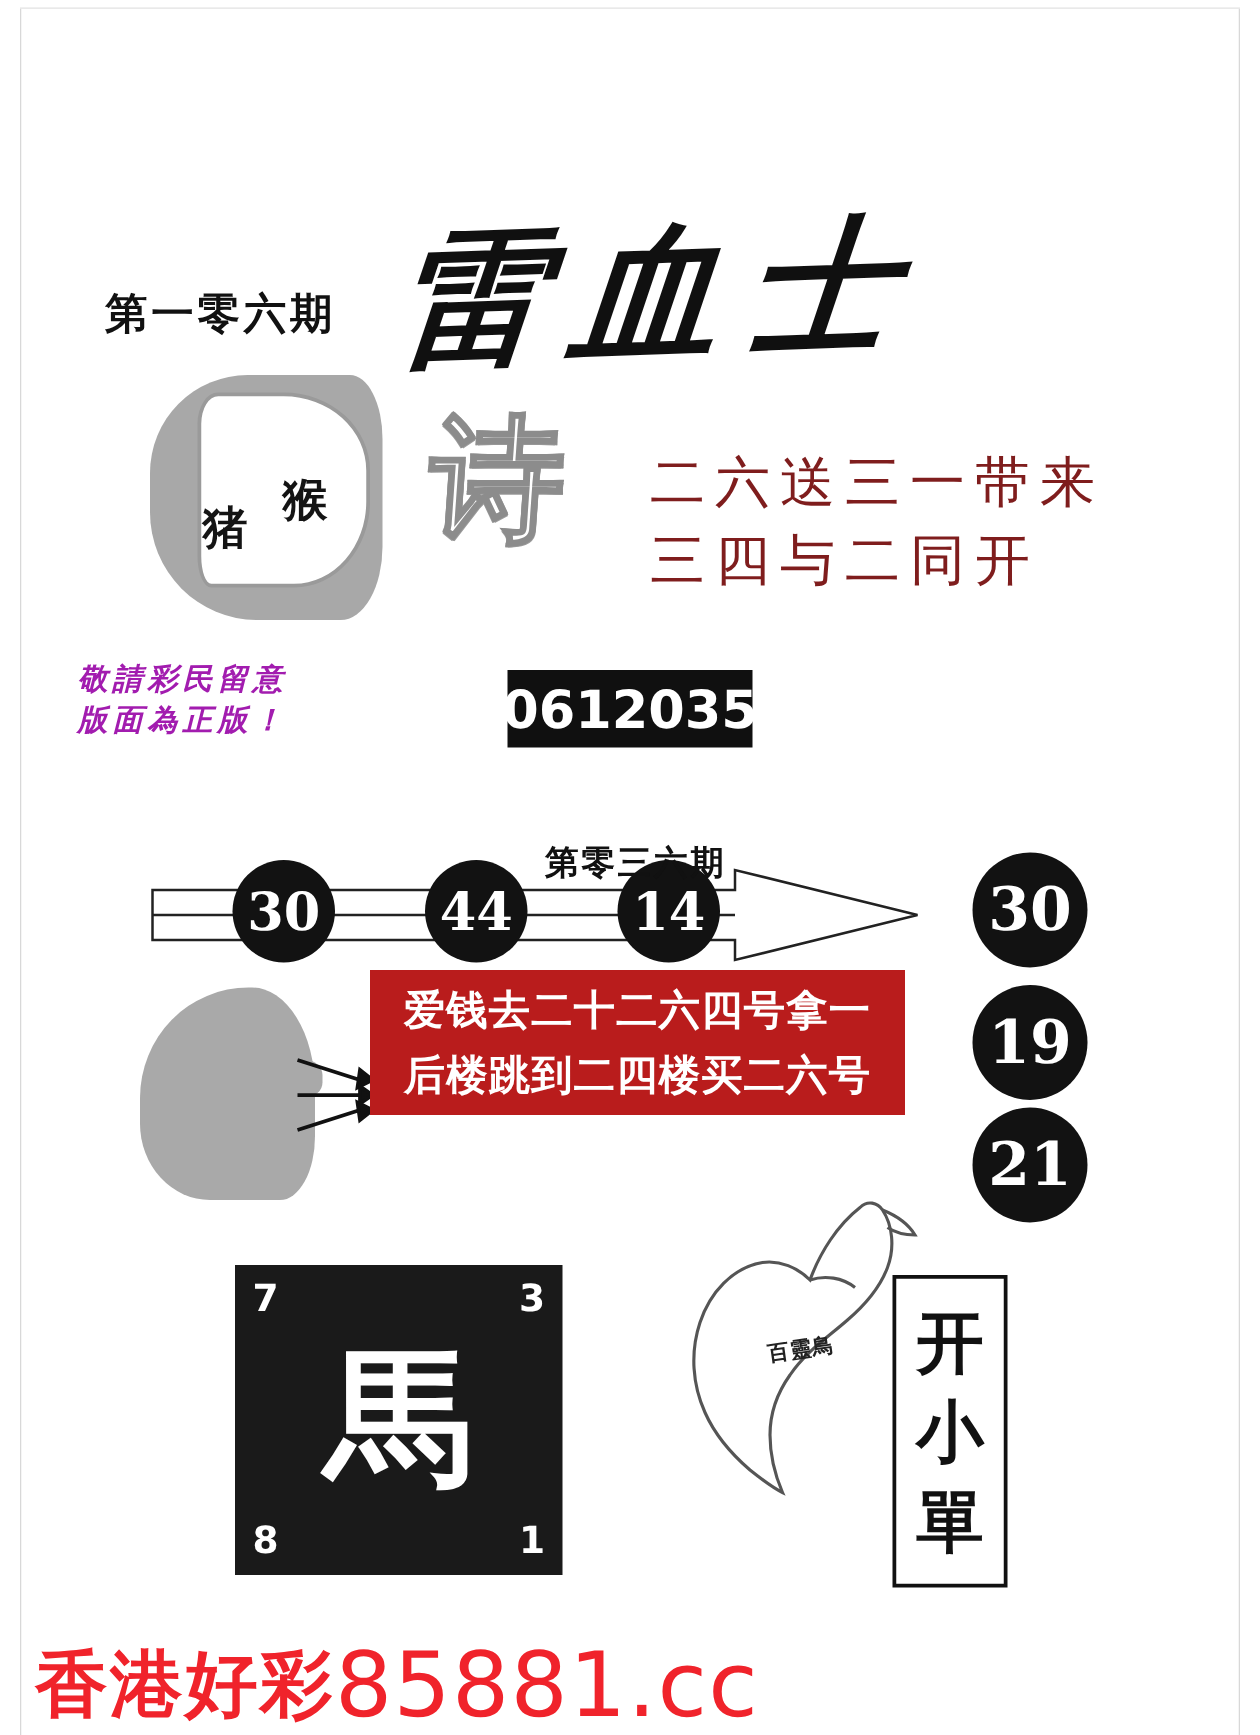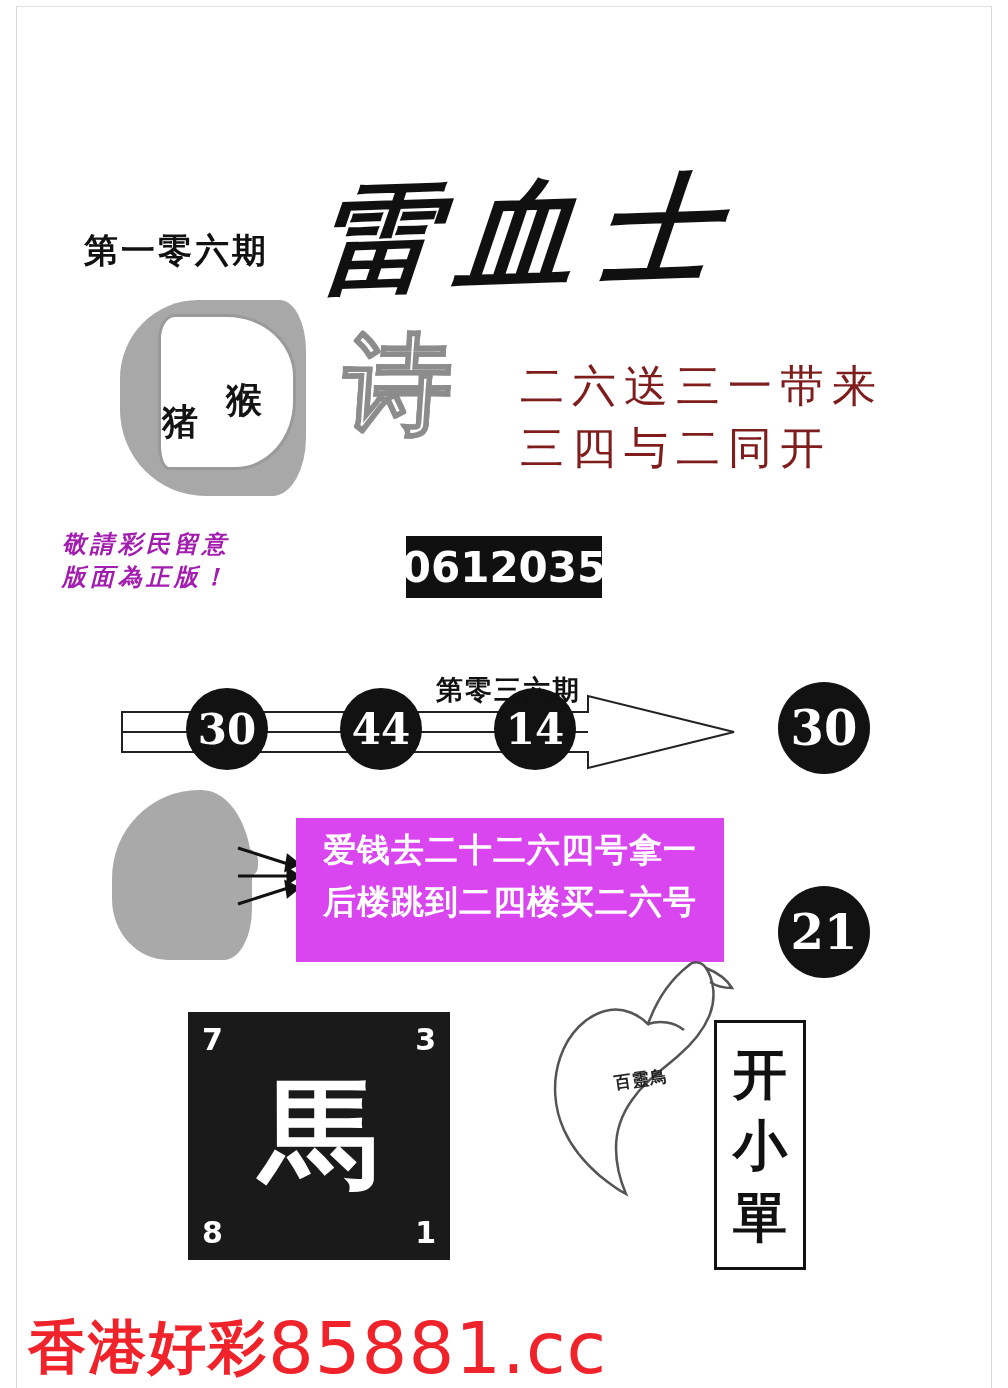--- a/index.html
+++ b/index.html
@@ -266,24 +266,24 @@
     left: 236px;
     top: 842px;
     width: 64px;
     height: 66px;
   }
 
   
   .msg-box {
     position: absolute;
     left: 296px;
-    top: 818px;
+    top: 776px;
     width: 428px;
-    height: 144px;
-    background: #d946ef;
+    height: 116px;
+    background: #b91c1c;
     padding: 6px 10px;
     box-sizing: border-box;
   }
   .msg-line {
     color: #ffffff;
     font-family: "DejaVu Serif", serif;
     font-size: 33px;
     font-weight: bold;
     letter-spacing: 1px;
     line-height: 52px;
@@ -436,20 +436,21 @@
     </svg>
   </div>
 
   <div class="period-label">第零三六期</div>
 
   <div class="ball ball-row ball-b1">30</div>
   <div class="ball ball-row ball-b2">44</div>
   <div class="ball ball-row ball-b3">14</div>
 
   <div class="ball ball-right ball-r1">30</div>
+  <div class="ball ball-right ball-r2">19</div>
   <div class="ball ball-right ball-r3">21</div>
 
   <div class="head"></div>
 
   <div class="mouth-arrows">
     <svg width="64" height="66" viewBox="0 0 64 66">
       <g stroke="#111" stroke-width="3" fill="#111">
         <line x1="2" y1="6" x2="52" y2="22"></line>
         <polygon points="52,14 62,22 50,28"></polygon>
         <line x1="2" y1="34" x2="52" y2="34"></line>

